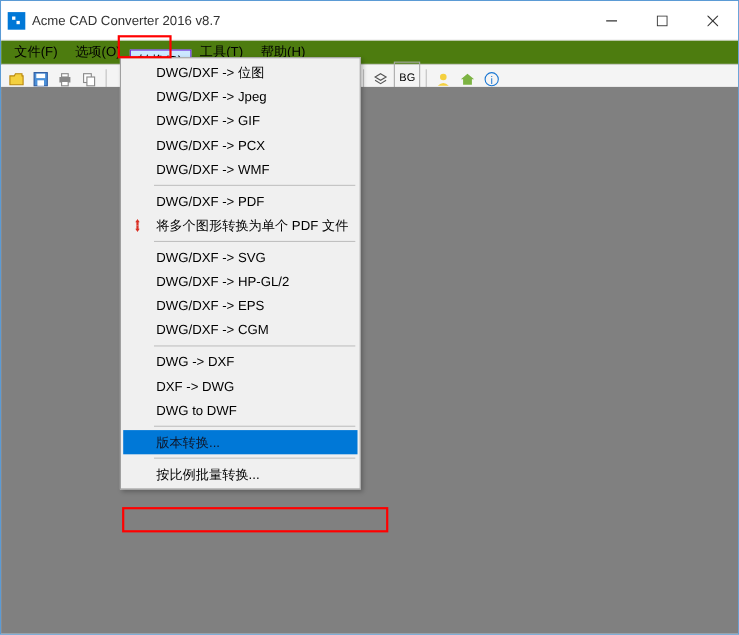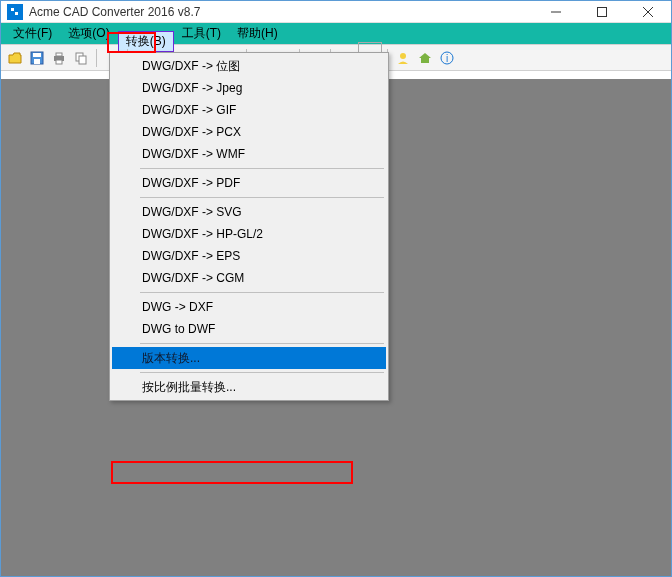--- a/index.html
+++ b/index.html
@@ -6,21 +6,21 @@
     body {
       font-family: "Microsoft YaHei", "SimSun", Arial, sans-serif;
       font-size: 12px;
       background: #fff;
       width: 672px;
       height: 577px;
       overflow: hidden;
       border: 1px solid #5b9bd5;
     }
     .titlebar {
-      height: 22px;
+      height: 36px;
       background: #fff;
       display: flex;
       align-items: center;
       padding: 0 0 0 6px;
       border-bottom: 1px solid #e0e0e0;
     }
     .titlebar .app-icon {
       width: 16px; height: 16px;
       background: #0078d7;
       margin-right: 6px;
@@ -34,21 +34,21 @@
     .titlebar .title { flex: 1; color: #333; font-size: 12px; }
     .titlebar .win-controls { display: flex; }
     .titlebar .win-btn {
       width: 46px; height: 30px;
       display: flex; align-items: center; justify-content: center;
       font-size: 14px; color: #333;
     }
 
     .menubar {
       height: 22px;
-      background: #14b8a6;
+      background: #4d7c0f;
       display: flex;
       align-items: center;
       padding: 0 4px;
       border-bottom: 1px solid #d0d0d0;
     }
     .menubar .menu-item {
       padding: 2px 8px;
       cursor: default;
     }
     .menubar .menu-item.active {
@@ -82,21 +82,21 @@
     .workspace {
       position: absolute;
       top: 79px; left: 1px; right: 1px; bottom: 1px;
       background: #808080;
     }
 
     .dropdown {
       position: absolute;
       top: 52px;
       left: 109px;
-      width: 280px;
+      width: 219px;
       background: #f0f0f0;
       border: 1px solid #a0a0a0;
       box-shadow: 2px 2px 4px rgba(0,0,0,0.25);
       z-index: 100;
       padding: 2px;
     }
     .dropdown .dd-item {
       height: 22px;
       display: flex;
       align-items: center;
@@ -296,36 +296,48 @@
   <div class="dd-item">
       <span>DWG/DXF -&gt; PCX</span>
     </div>
   <div class="dd-item">
       <span>DWG/DXF -&gt; WMF</span>
     </div>
   <div class="dd-sep"></div>
   <div class="dd-item">
       <span>DWG/DXF -&gt; PDF</span>
     </div>
+  <div class="dd-item">
+    <span class="dd-icon">
+        <svg width="14" height="14">
+          <path d="M7 1 L9 4 L8 4 L8 7 L6 7 L6 4 L5 4 Z" fill="#d93025"></path>
+          <path d="M7 13 L5 10 L6 10 L6 7 L8 7 L8 10 L9 10 Z" fill="#d93025"></path>
+        </svg>
+      </span>
+    <span>将多个图形转换为单个 PDF 文件</span>
+  </div>
   <div class="dd-sep"></div>
   <div class="dd-item">
       <span>DWG/DXF -&gt; SVG</span>
     </div>
   <div class="dd-item">
       <span>DWG/DXF -&gt; HP-GL/2</span>
     </div>
   <div class="dd-item">
       <span>DWG/DXF -&gt; EPS</span>
     </div>
   <div class="dd-item">
       <span>DWG/DXF -&gt; CGM</span>
     </div>
   <div class="dd-sep"></div>
   <div class="dd-item">
       <span>DWG -&gt; DXF</span>
+    </div>
+  <div class="dd-item">
+      <span>DXF -&gt; DWG</span>
     </div>
   <div class="dd-item">
       <span>DWG to DWF</span>
     </div>
   <div class="dd-sep"></div>
   <div class="dd-item highlighted">
       <span>版本转换...</span>
     </div>
   <div class="dd-sep"></div>
   <div class="dd-item">

